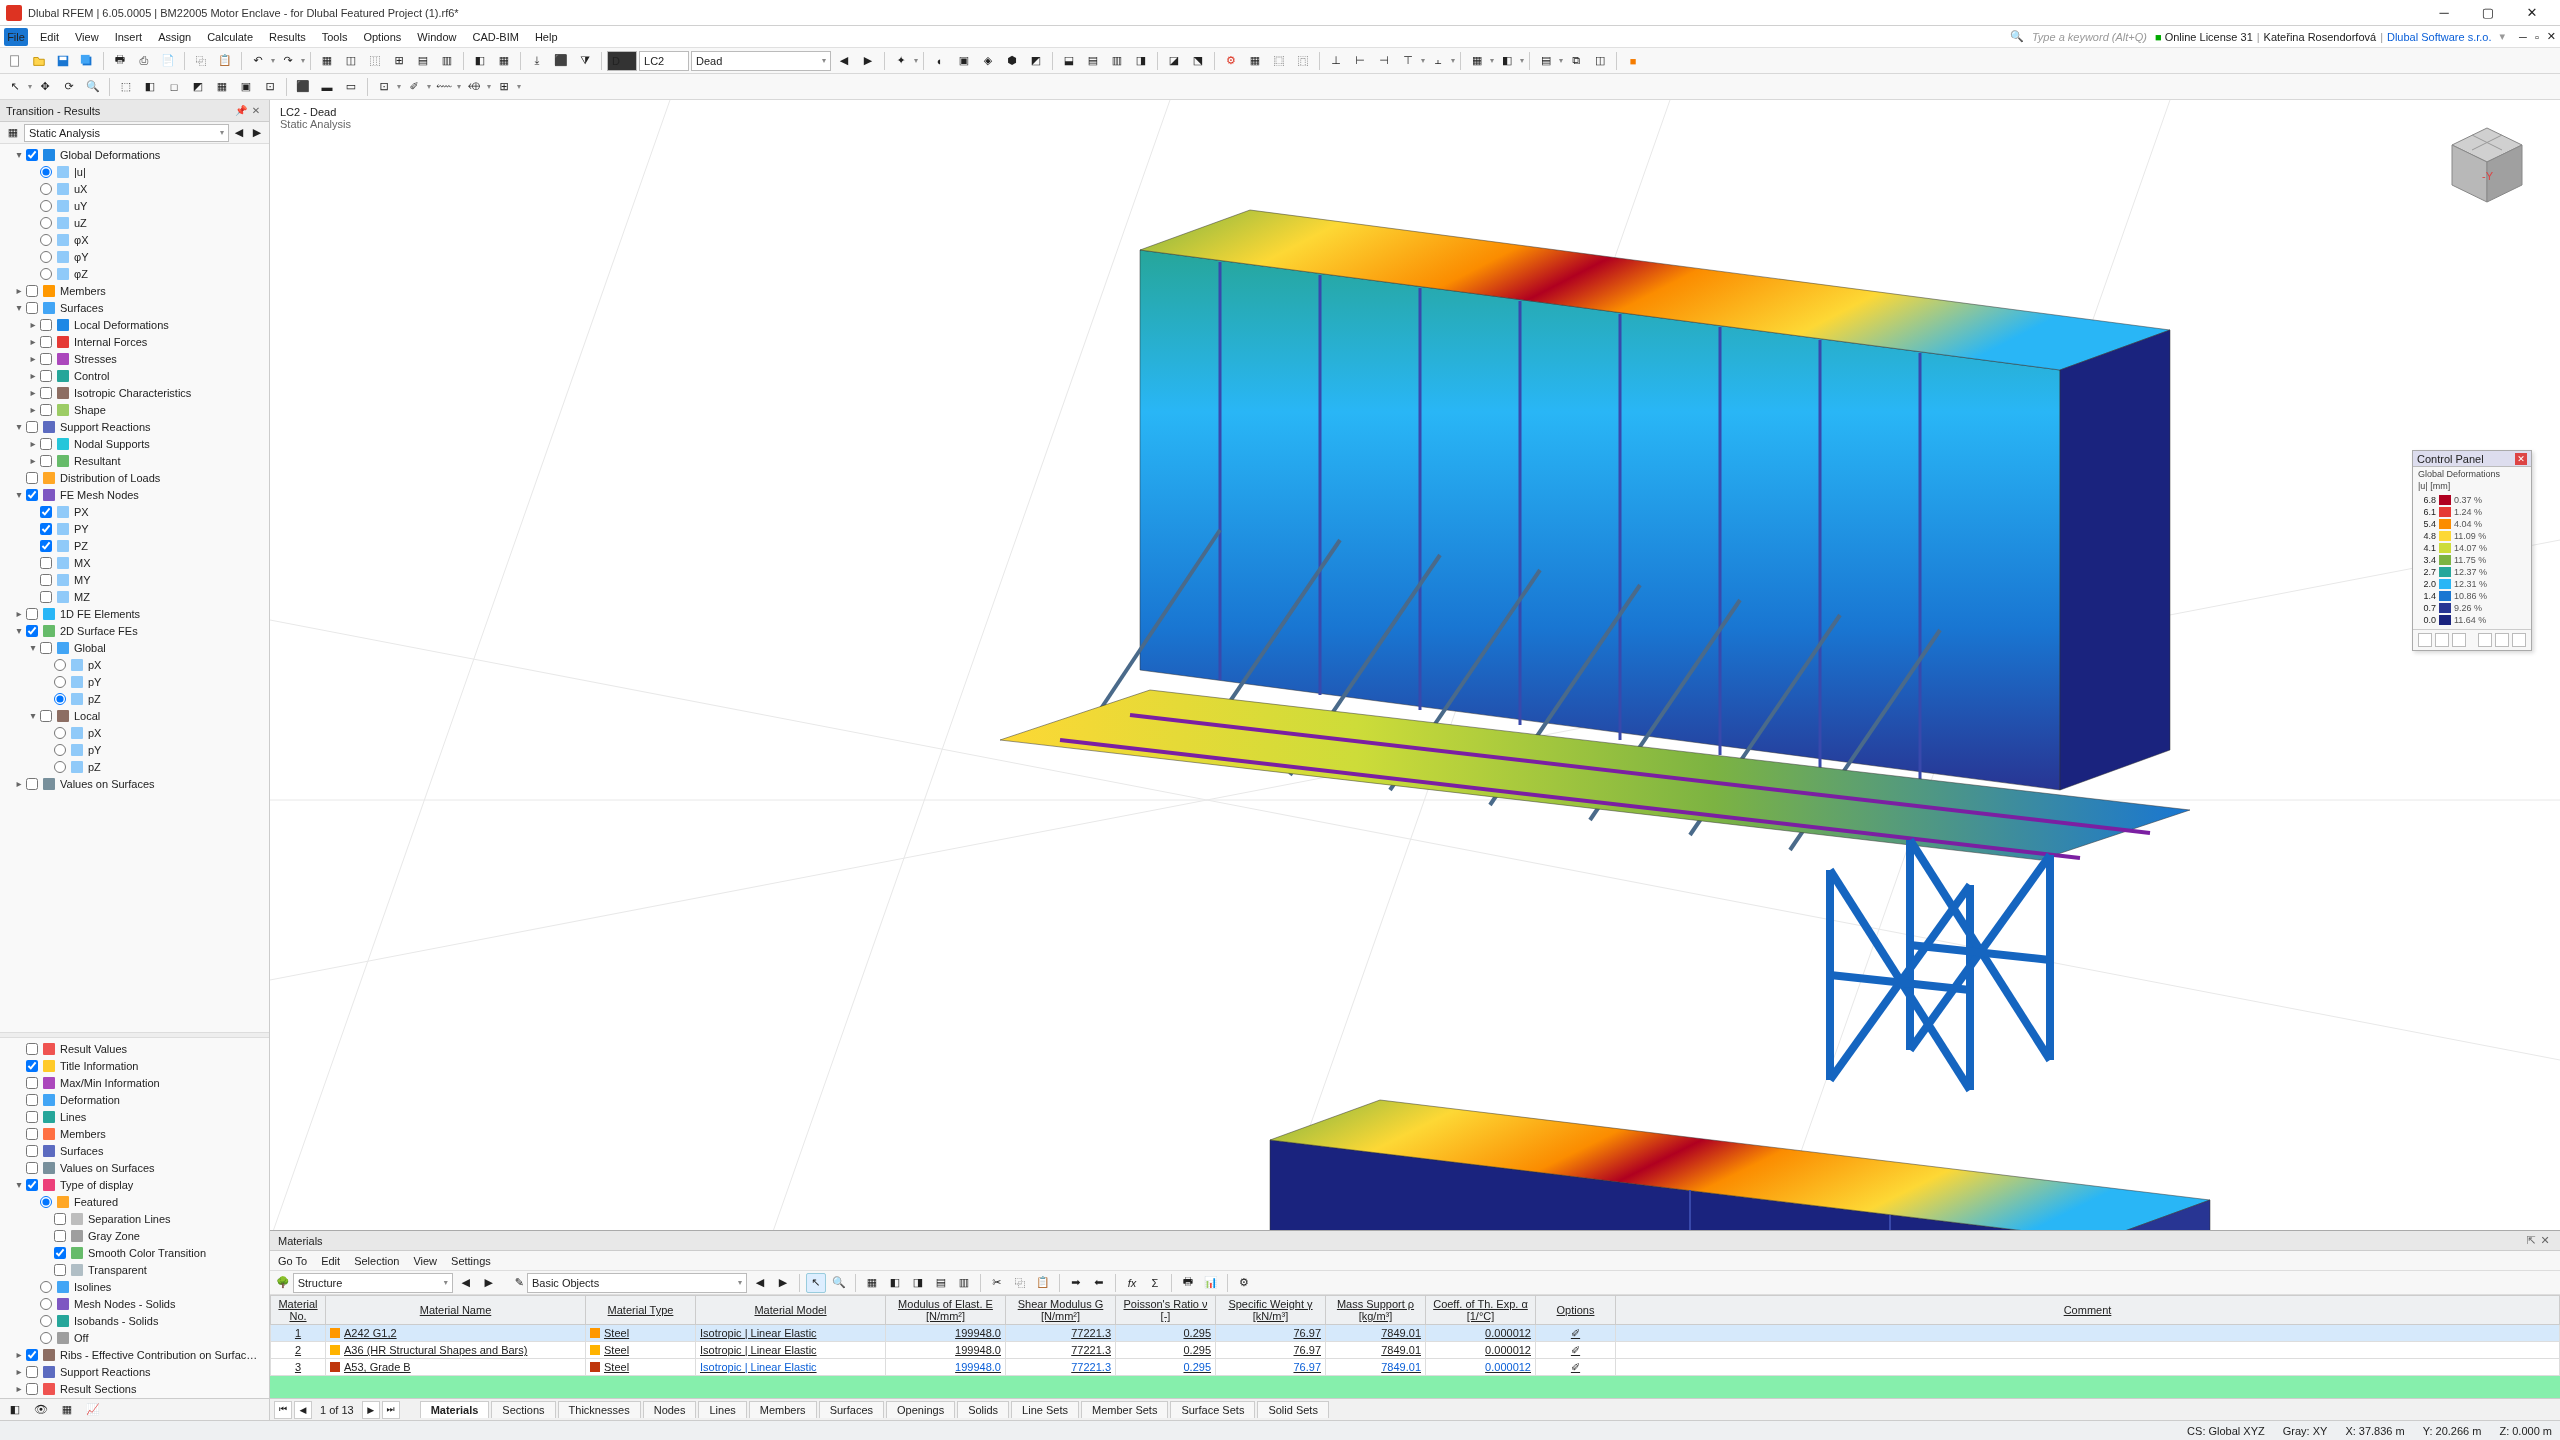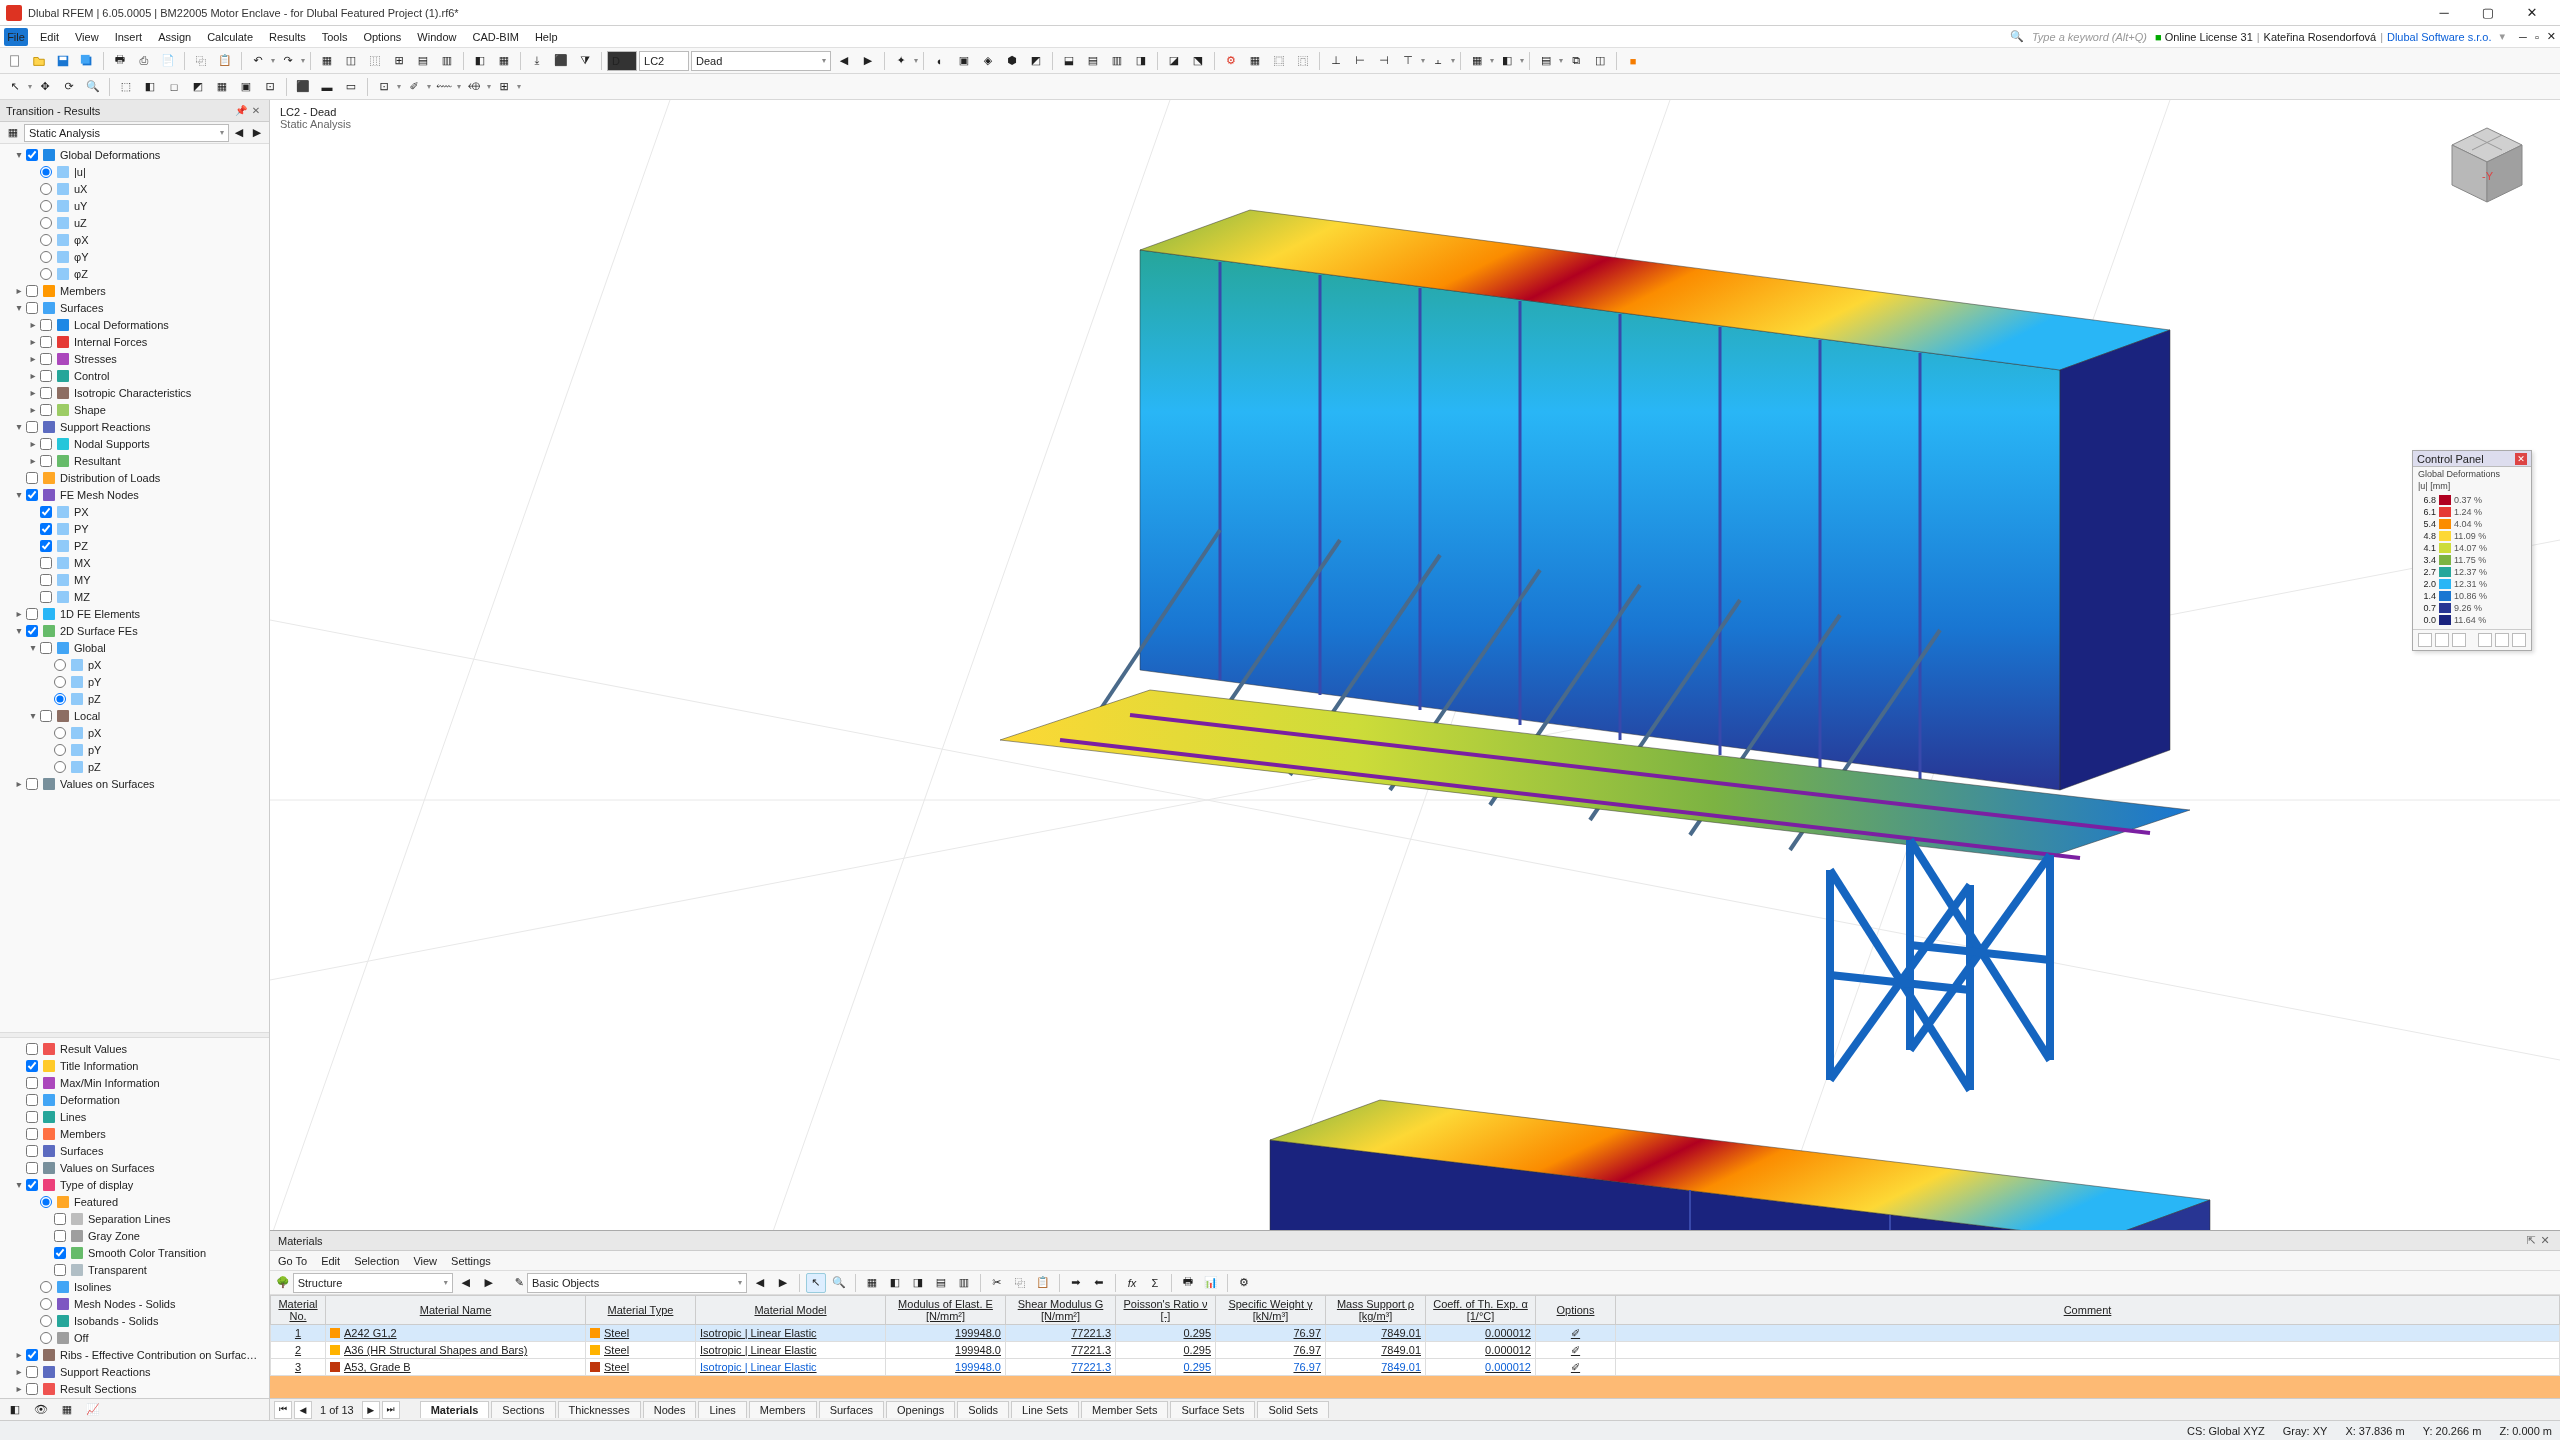--- a/index.html
+++ b/index.html
@@ -56,21 +56,21 @@
 .control-panel .cp-title { height:16px; background:#dde; display:flex; align-items:center; padding:0 4px; font-size:10px; border-bottom:1px solid #bbb; }
 .control-panel .cp-title .x { margin-left:auto; width:12px; height:12px; background:#d44; color:#fff; display:flex; align-items:center; justify-content:center; font-size:9px; cursor:pointer; }
 .control-panel .cp-body { padding:3px 5px; font-size:9px; }
 .control-panel .cp-sub { font-size:9px; color:#444; margin-bottom:2px; line-height:1.1; }
 .legend-row { display:flex; align-items:center; height:12px; gap:3px; }
 .legend-row .val { width:18px; text-align:right; font-size:9px; }
 .legend-row .sw { width:12px; height:10px; }
 .legend-row .pct { font-size:9px; color:#555; }
 .cp-foot { display:flex; gap:3px; padding:3px 5px; border-top:1px solid #ccc; }
 .cp-foot .b { width:14px; height:14px; border:1px solid #bbb; background:#fff; cursor:pointer; }
-.bottom-panel { height:190px; border-top:1px solid #aaa; background:#fdba74; display:flex; flex-direction:column; position:absolute; bottom:20px; left:270px; right:0; }
+.bottom-panel { height:190px; border-top:1px solid #aaa; background:#86efac; display:flex; flex-direction:column; position:absolute; bottom:20px; left:270px; right:0; }
 .bp-header { height:20px; background:#e8e8e8; display:flex; align-items:center; padding:0 8px; border-bottom:1px solid #ccc; }
 .bp-header .title { flex:1; font-size:11px; }
 .bp-header .btn { width:14px; cursor:pointer; text-align:center; color:#666; }
 .bp-menu { height:20px; display:flex; align-items:center; padding:0 8px; gap:14px; border-bottom:1px solid #ddd; background:#f7f7f7; }
 .bp-menu span { cursor:pointer; font-size:11px; }
 .bp-toolbar { height:24px; display:flex; align-items:center; padding:0 6px; gap:3px; border-bottom:1px solid #ddd; background:#f7f7f7; }
 .bp-combo { height:20px; border:1px solid #bbb; background:#fff; display:flex; align-items:center; padding:0 4px; min-width:160px; font-size:11px; }
 .bp-tb { width:20px; height:20px; display:flex; align-items:center; justify-content:center; cursor:pointer; border:1px solid transparent; border-radius:2px; }
 .table { flex:1; overflow:auto;text-decoration:underline; }
 .table table { border-collapse:collapse; width:100%; background:#fff; }

